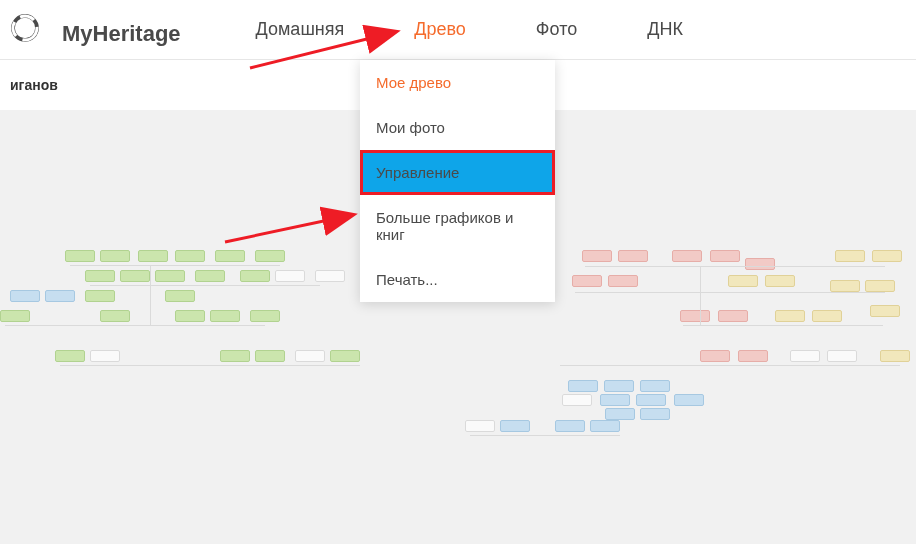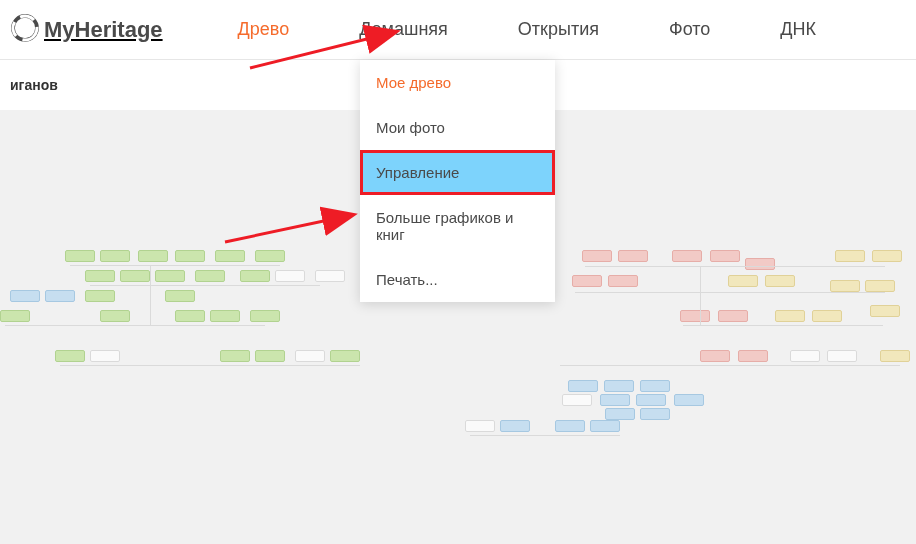--- a/index.html
+++ b/index.html
@@ -14,23 +14,22 @@
     .header {
       display: flex;
       align-items: center;
       height: 60px;
       padding: 0 10px;
       background: #ffffff;
       border-bottom: 1px solid #e6e6e6;
     }
     .logo {
       display: flex;
-      align-items: center;
-      gap: 4px;
-      text-decoration: underline;
+      align-items: flex-end;
+      gap: 22px;
     }
     .logo-icon {
       width: 30px;
       height: 30px;
     }
     .logo-text {
       font-size: 22px;
       font-weight: bold;
       color: #4a4a4a;
     }
@@ -98,21 +97,21 @@
       font-size: 15px;
       color: #4a4a4a;
       cursor: pointer;
     }
     .dropdown-item.highlighted {
       color: #f56b2c;
     }
     .dropdown-item.boxed {
       border: 3px solid #ee1c25;
       padding: 11px 13px;
-      background: #7dd3fc;
+      background: #0ea5e9;
     }
     .arrow {
       position: absolute;
       z-index: 200;
       pointer-events: none;
     }
     .connector {
       position: absolute;
       background: #cfcfcf;
     }
@@ -126,23 +125,22 @@
   <div class="logo">
     <span>
       <svg class="logo-icon" viewBox="0 0 40 40">
         <circle cx="20" cy="20" r="16" fill="none" stroke="#4a4a4a" stroke-width="5"></circle>
         <circle cx="20" cy="20" r="16" fill="none" stroke="#ffffff" stroke-width="4" stroke-dasharray="20 10" transform="rotate(30 20 20)"></circle>
       </svg>
     </span>
     <span class="logo-text">MyHeritage</span>
   </div>
   <div class="nav">
+    <div class="nav-item">Домашняя</div>
     <div class="nav-item active">Древо</div>
-    <div class="nav-item">Домашняя</div>
-    <div class="nav-item">Открытия</div>
     <div class="nav-item">Фото</div>
     <div class="nav-item">ДНК</div>
   </div>
 </div>
 
 <div class="subheader">
   <span>иганов</span>
 </div>
 
 <div class="content">

